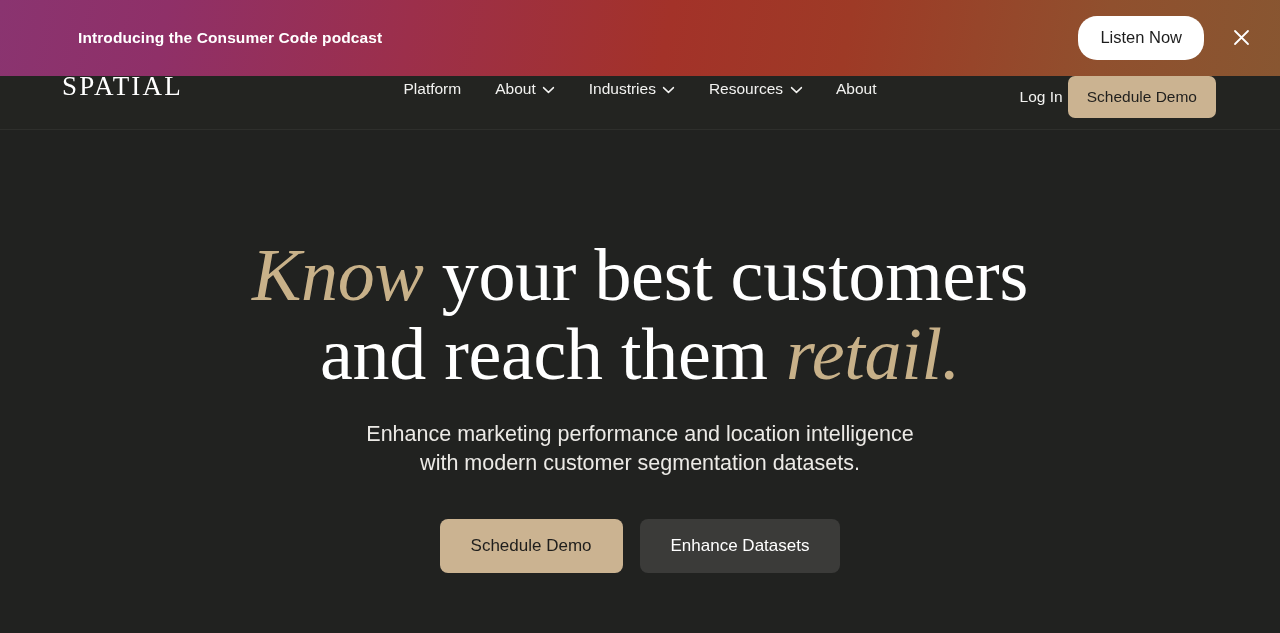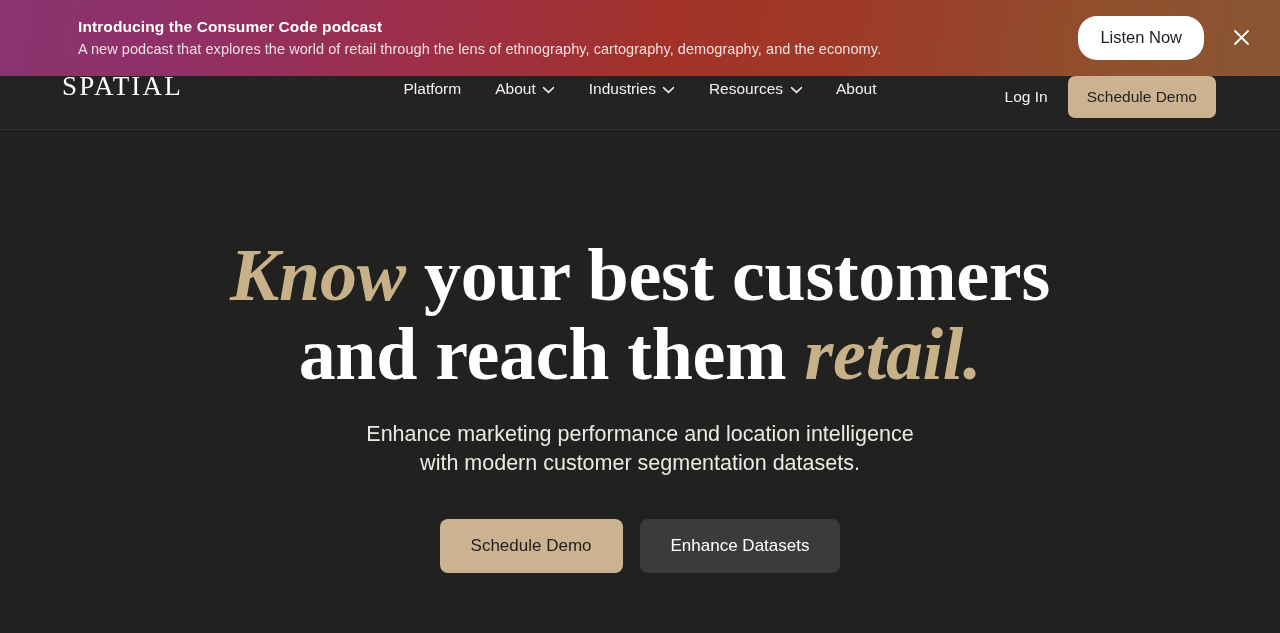--- a/index.html
+++ b/index.html
@@ -135,21 +135,21 @@
     font-family: "Liberation Sans", sans-serif;
     padding: 4px 0;
   }
 
   .chev { display: block; }
 
   .nav-right {
     margin-left: auto;
     display: flex;
     align-items: center;
-    gap: 20px;
+    gap: 5px;
     margin-right: 64px;
   }
 
   .login-link {
     color: #f2f2f0;
     font-size: 15.5px;
     cursor: pointer;
     text-decoration: none;
     white-space: nowrap;
   }
@@ -176,21 +176,21 @@
     align-items: center;
     padding-top: 106px;
   }
 
   .headline {
     font-family: "Liberation Serif", serif;
     color: #ffffff;
     font-size: 74px;
     line-height: 1.07;
     text-align: center;
-    font-weight: bold;
+    font-weight: normal;
     letter-spacing: -0.3px;
     max-width: 880px;
   }
 
   .accent {
     color: #c8b189;
     font-style: italic;
   }
 
   .subhead {
@@ -222,21 +222,20 @@
 
   .cta-primary { background: #cbb391; color: #1f1e1c; }
   .cta-secondary { background: #3b3b39; color: #ffffff; }
 </style>
 </head>
 <body>
 
 <div class="banner">
   <div class="banner-text">
     <div class="banner-title">Introducing the Consumer Code podcast</div>
-    <div class="banner-sub">A new podcast that explores the world of retail through the lens of ethnography, cartography, demography, and the economy.</div>
   </div>
   <div class="banner-actions">
     <button class="listen-btn">Listen Now</button>
     <button class="banner-close">
       <span>
         <svg width="19" height="19" viewBox="0 0 19 19" fill="none" aria-hidden="true">
           <path d="M3 3 L16 16 M16 3 L3 16" stroke="#ffffff" stroke-width="1.8" stroke-linecap="round"></path>
         </svg>
       </span>
     </button>

